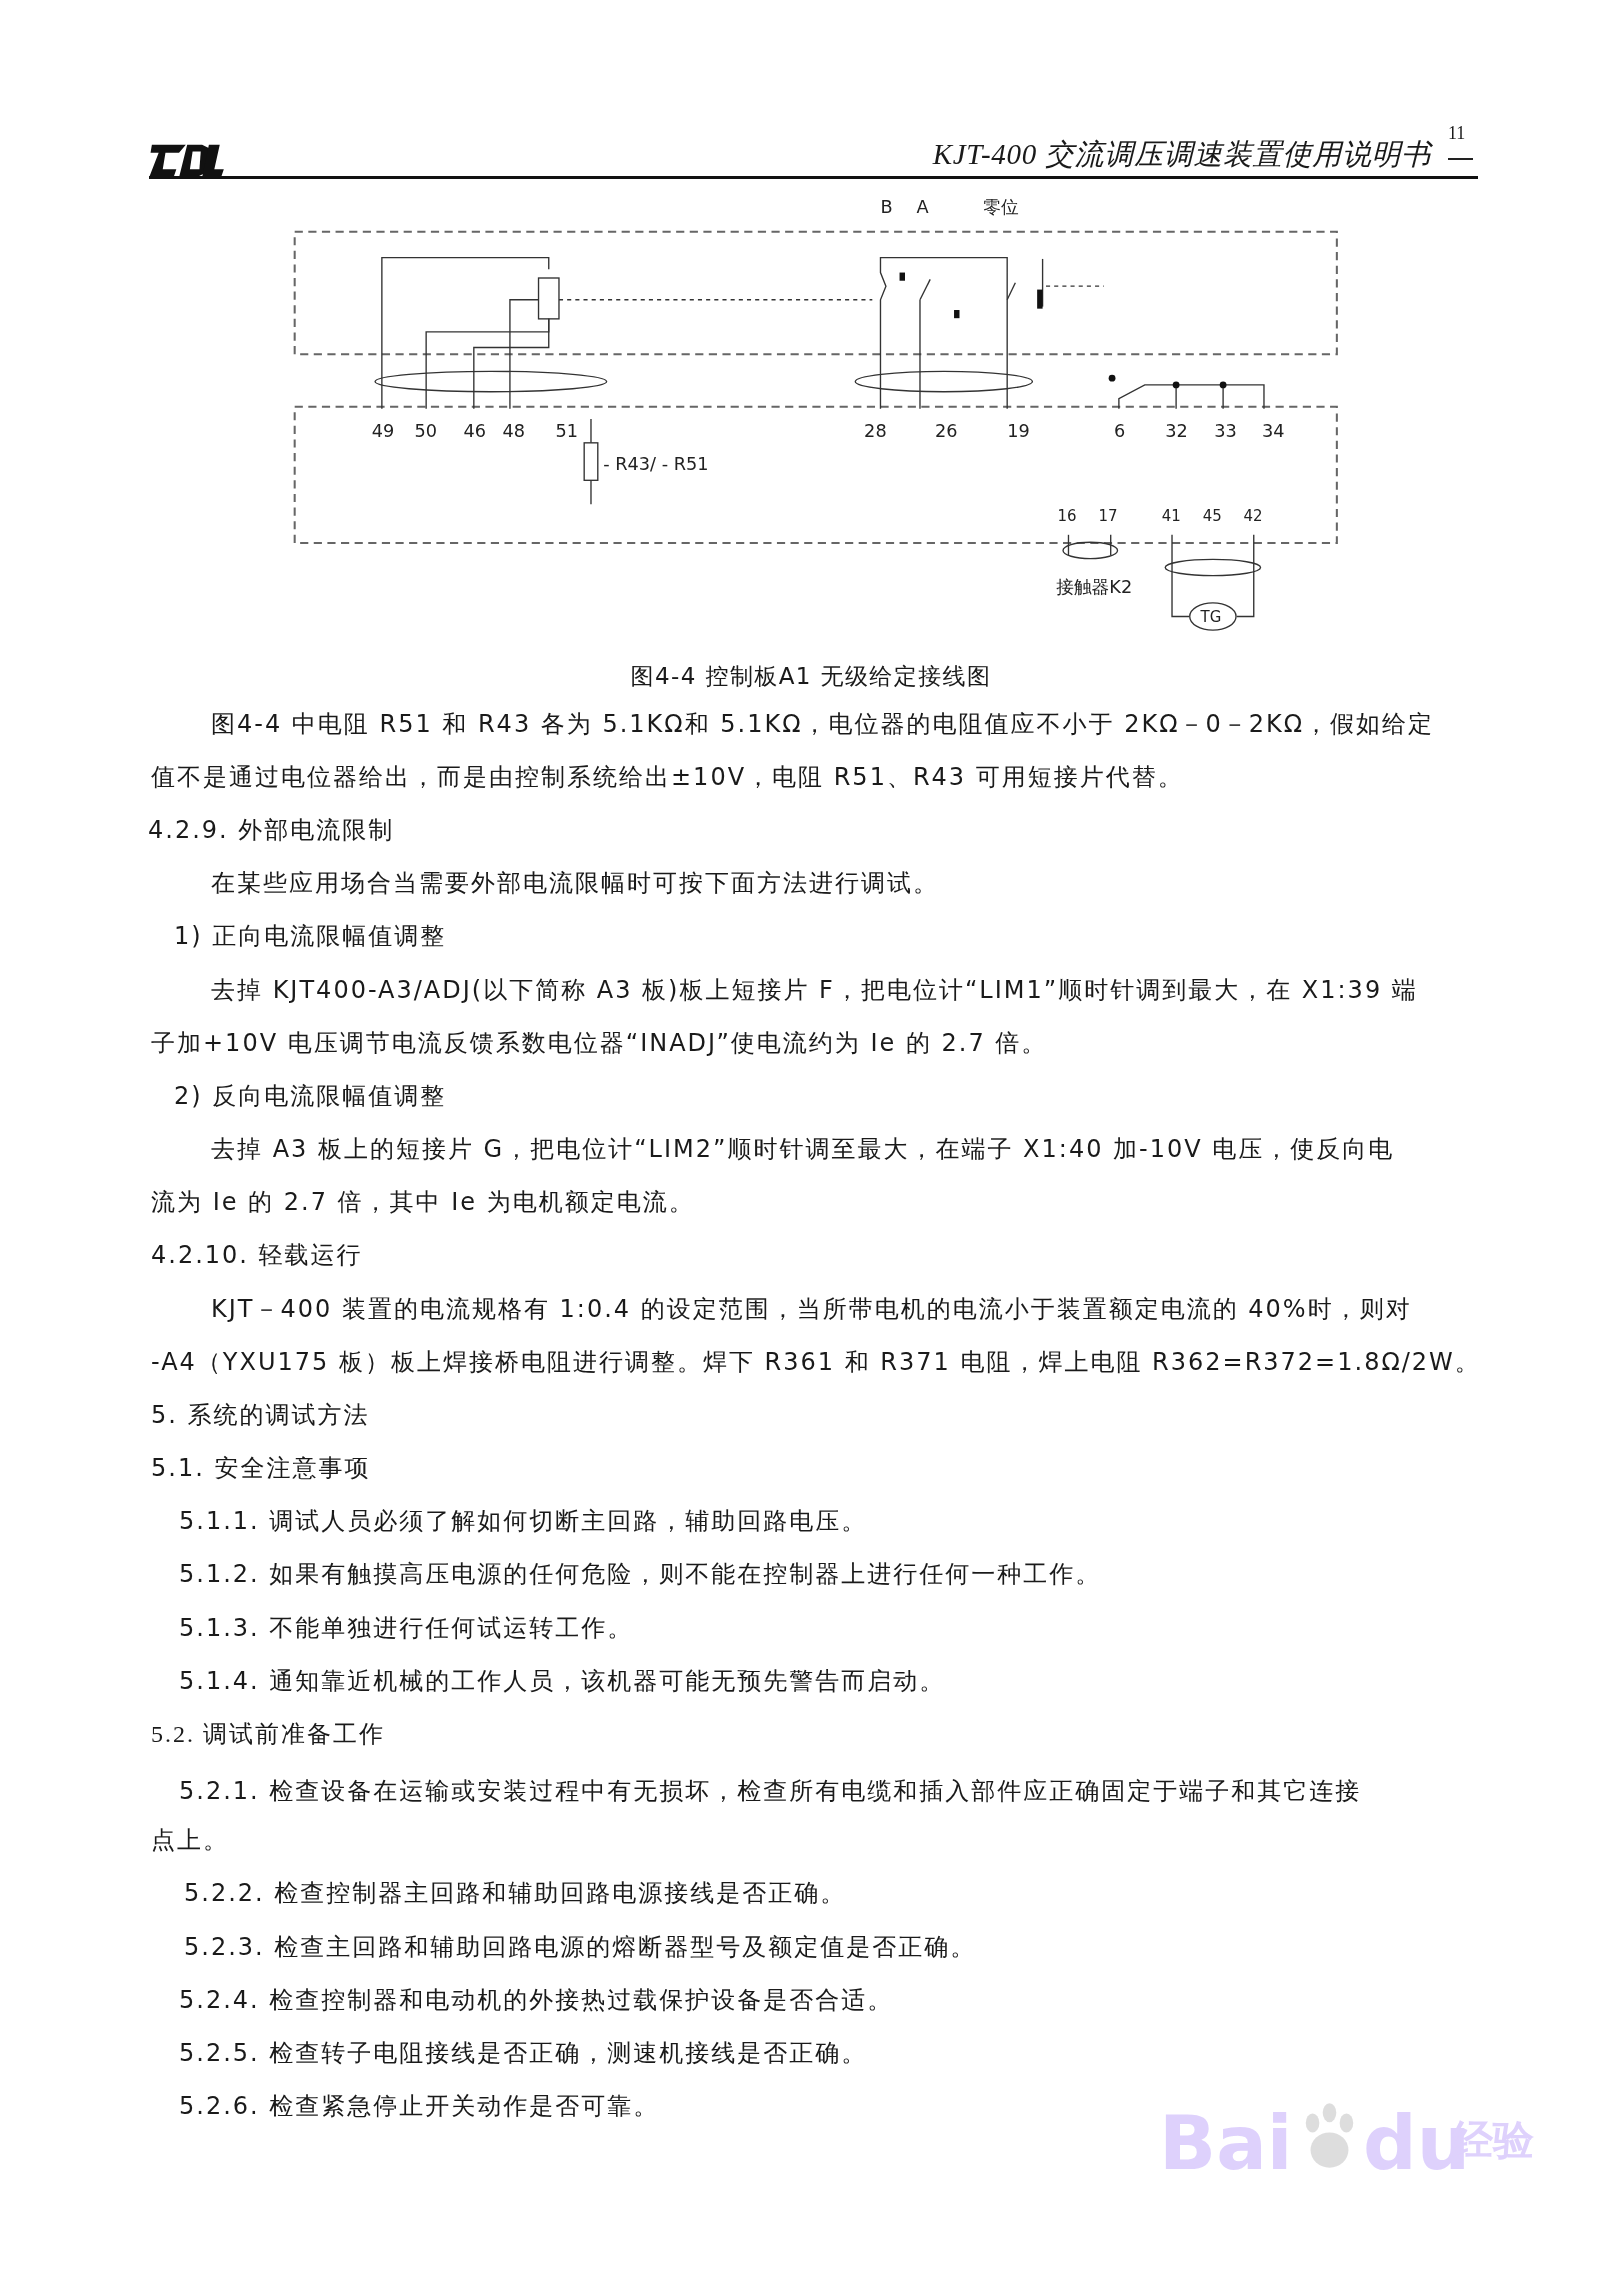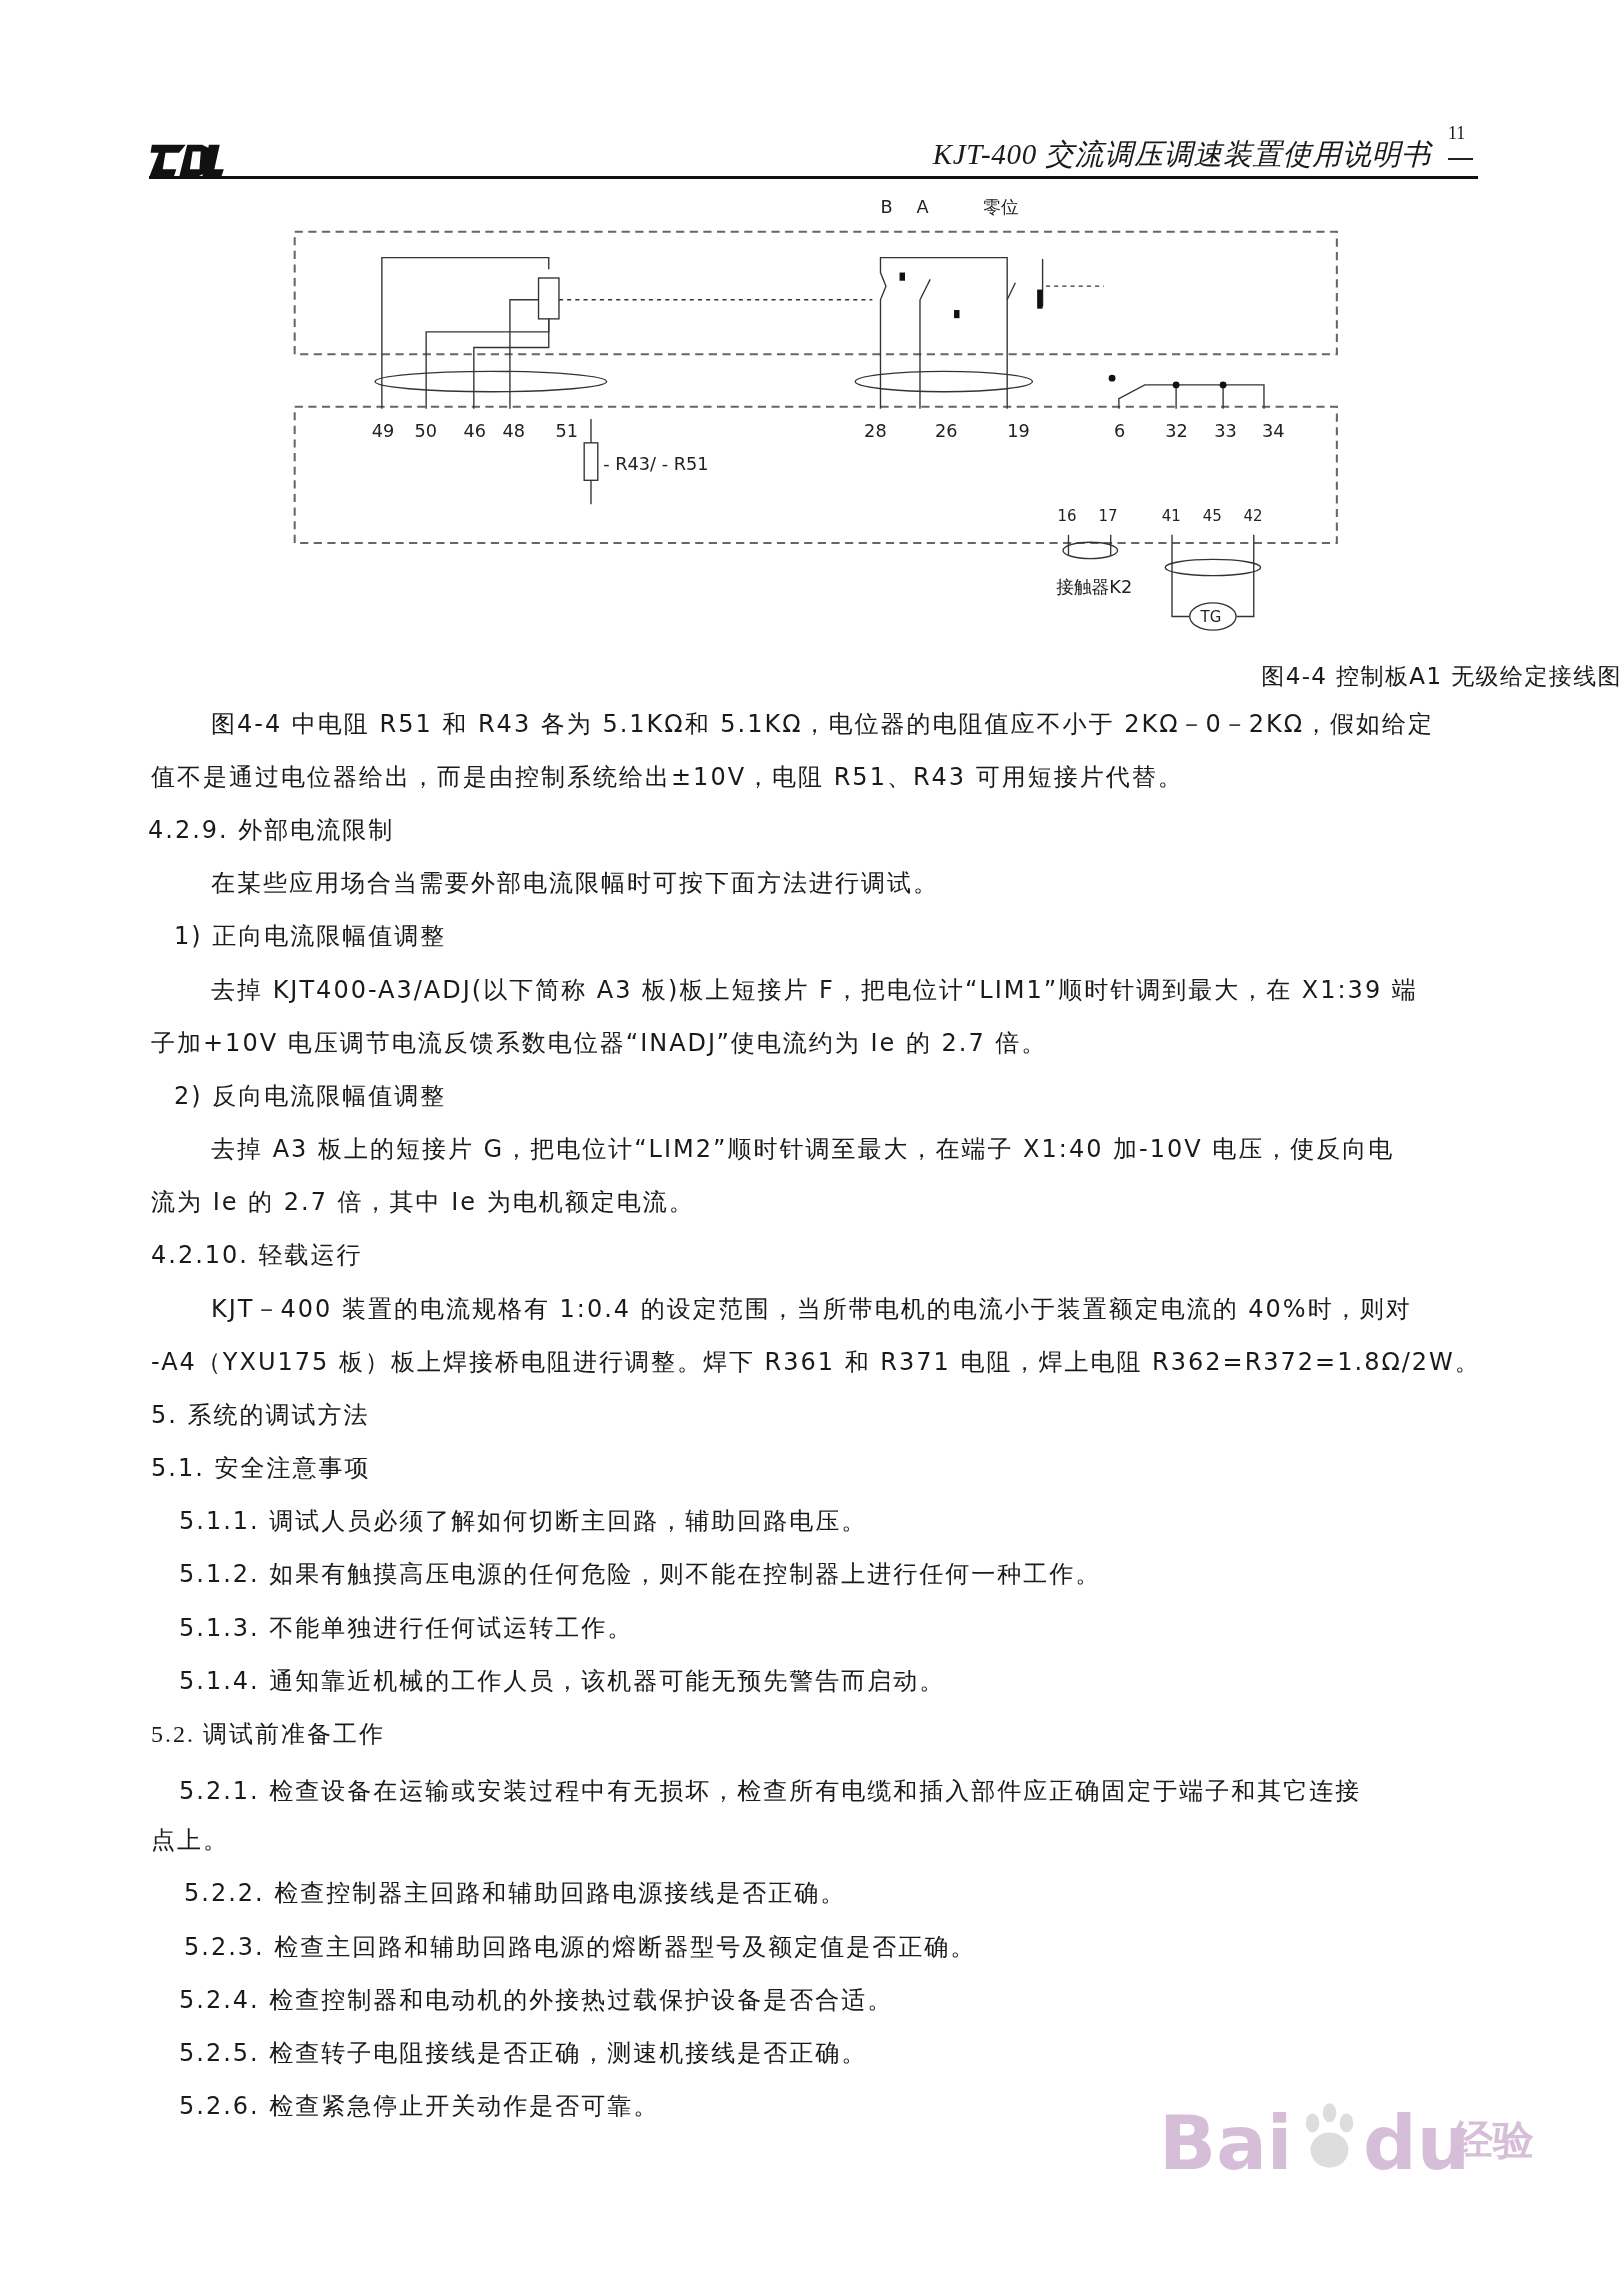--- a/index.html
+++ b/index.html
@@ -6,25 +6,25 @@
   body { width:1622px; height:2295px; position:relative; overflow:hidden;
          font-family:"DejaVu Sans", "Liberation Sans", sans-serif; color:#1a1a1a; }
   .abs { position:absolute; }
   .logo { left:149px; top:142px; width:75px; height:38px; }
   .hdr-title { left:913px; top:135px; width:518px; text-align:right;
                font-family:"Liberation Serif","DejaVu Serif",serif; font-style:italic; font-size:29px; letter-spacing:0.7px; }
   .page-num { left:1448px; top:123px; font-family:"Liberation Serif",serif; font-size:18px; }
   .page-num-line { left:1448px; top:158px; width:24.5px; height:2px; background:#222; }
   .hdr-rule { left:149px; top:176px; width:1329px; height:2.7px; background:#111; }
   .diagram { left:0; top:184px; width:1622px; height:470px; }
-  .caption { left:0; top:661px; width:1622px; text-align:right; font-size:23px; letter-spacing:1.4px; }
+  .caption { left:0; top:661px; width:1622px; text-align:center; font-size:23px; letter-spacing:1.4px; }
   .para { font-size:24px; letter-spacing:2px; line-height:30px; white-space:nowrap; }
   .bold { font-weight:normal; }
   .watermark { left:1159px; top:2072px; width:423px; height:204px; opacity:0.28; }
-  .wm-text { font-family:"DejaVu Sans",sans-serif; font-weight:bold; color:#701a75; }
+  .wm-text { font-family:"DejaVu Sans",sans-serif; font-weight:bold; color:#8b5cf6; }
 </style>
 </head>
 <body>
 
 <svg class="abs logo" viewBox="0 0 110 56">
   <polygon points="4,4 54,4 44,16 24,16 20,40 40,40 36,52 0,52 14,16 2,16" fill="#111"></polygon>
   <polygon points="56,4 78,4 90,10 86,44 70,52 44,52" fill="#111"></polygon>
   <polygon points="64,14 76,14 74,40 60,40" fill="#fff"></polygon>
   <polygon points="88,4 104,4 96,40 110,40 106,52 78,52" fill="#111"></polygon>
 </svg>

